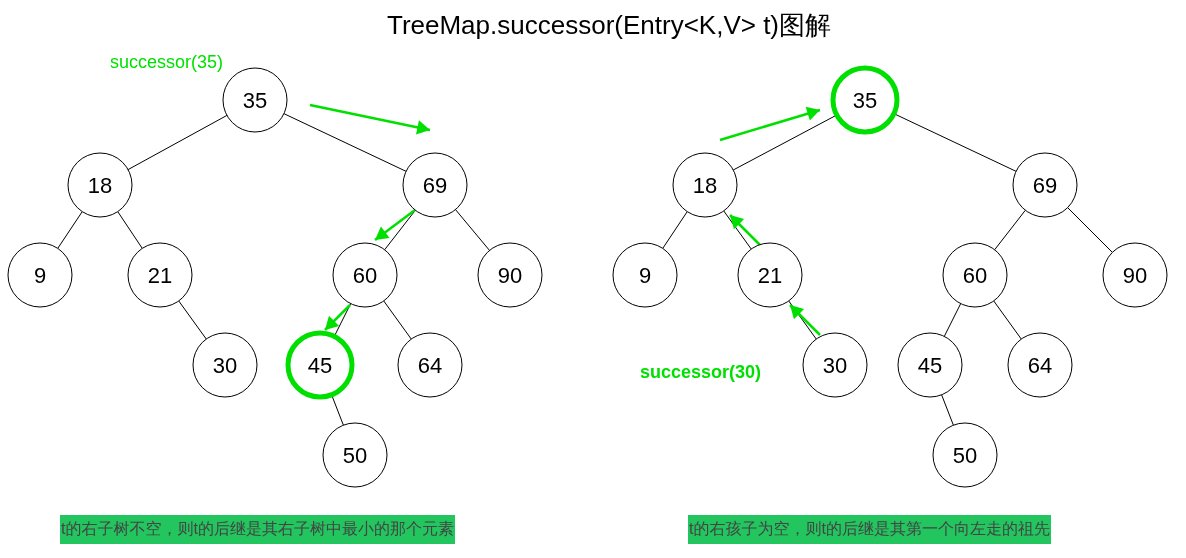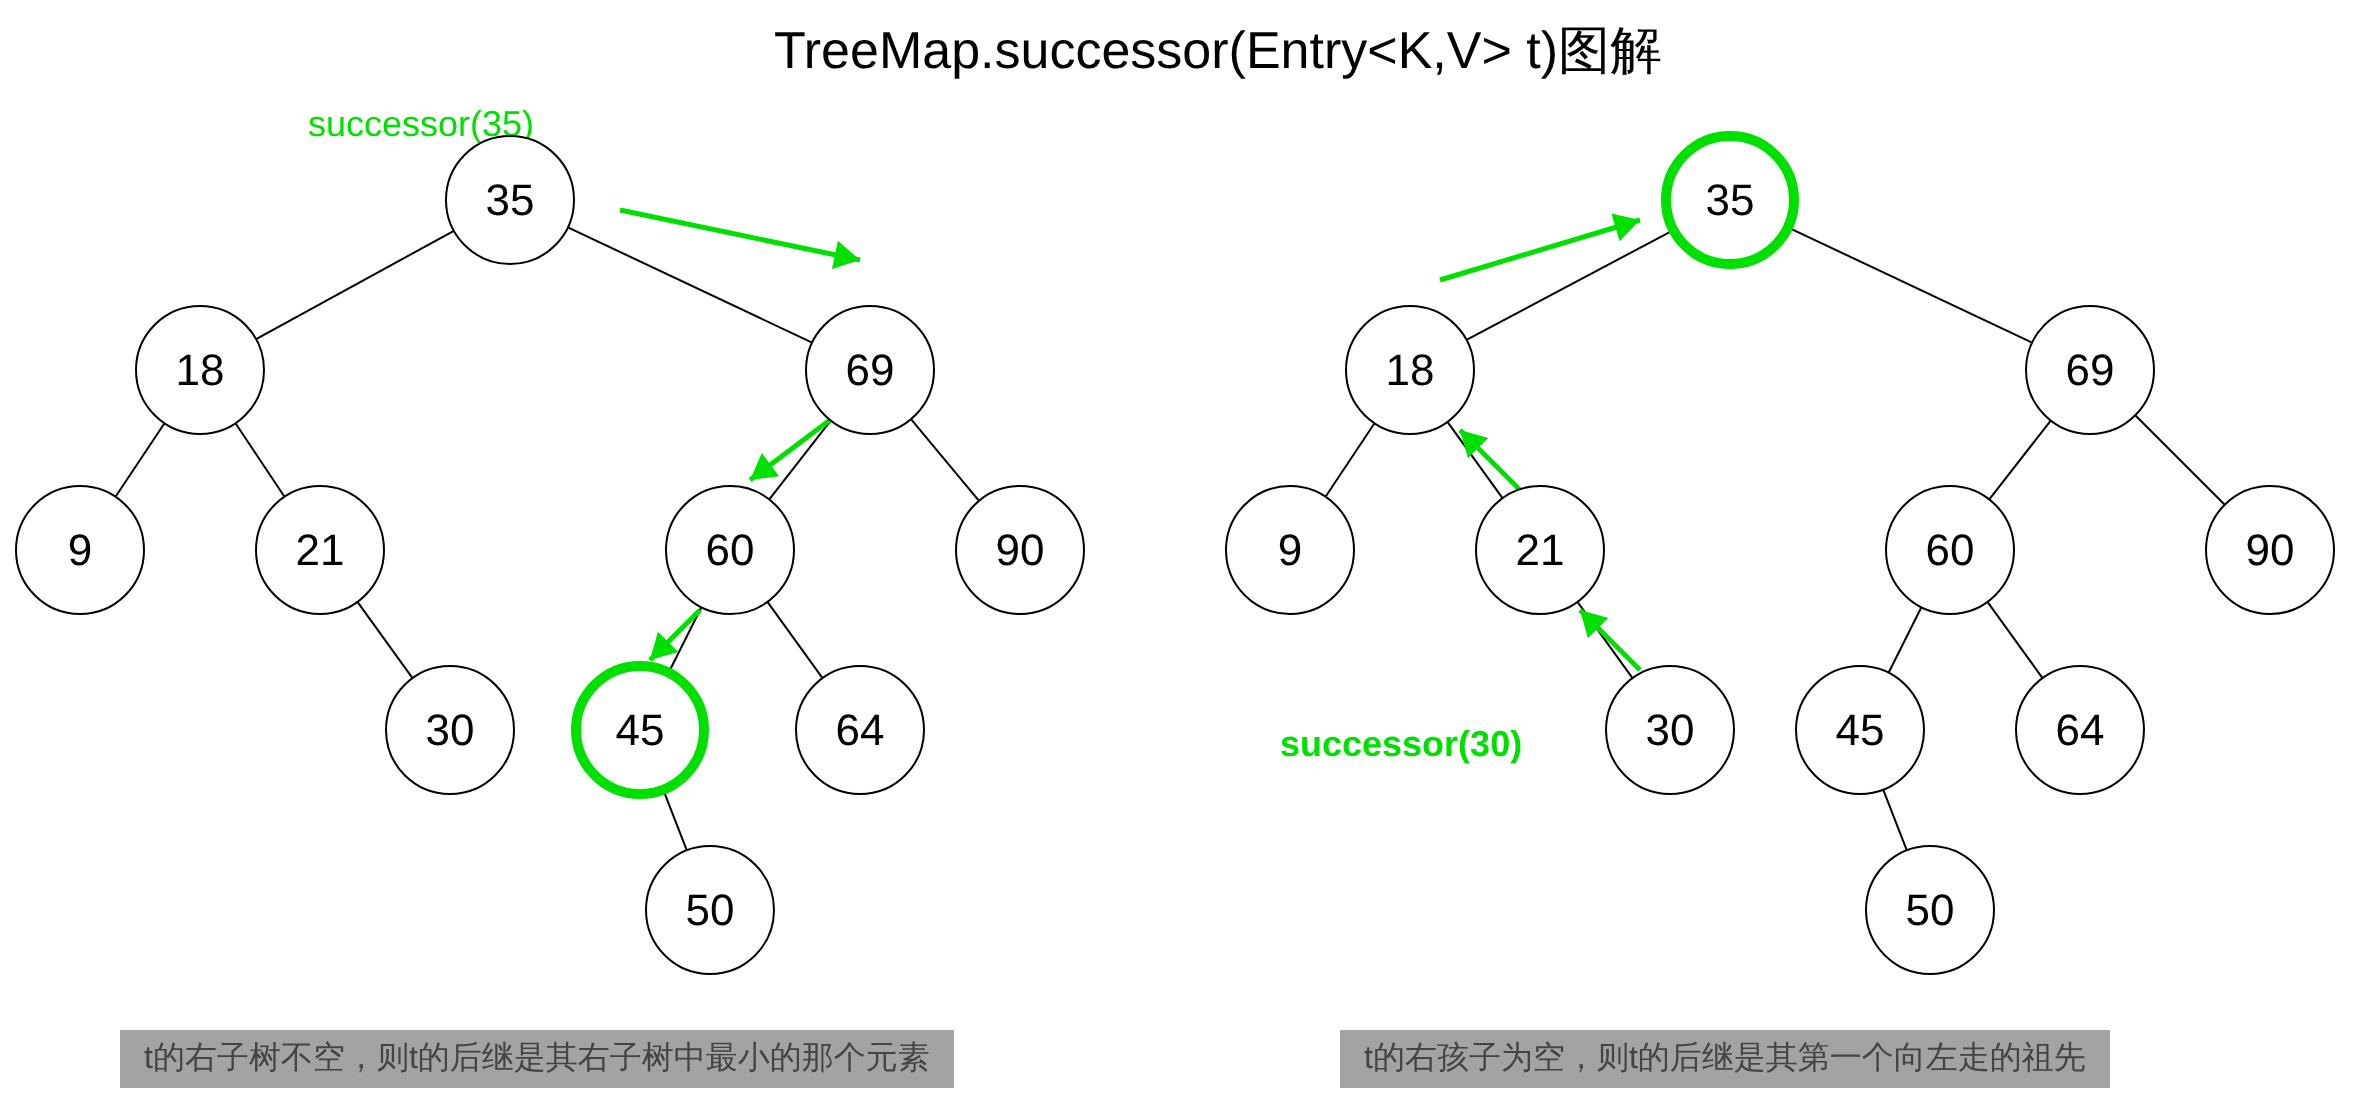--- a/index.html
+++ b/index.html
@@ -17,22 +17,22 @@
     width: 1186px;
     text-align: center;
     font-size: 26px;
     color: #000;
     margin-left: 16px;
   }
   .caption {
     position: absolute;
     font-size: 16px;
     color: #444;
-    background: #a3a3a3;
-    padding: 4px 12px;
+    background: #22c55e;
+    padding: 4px 1px;
   }
   .label {
     position: absolute;
     font-size: 18px;
     color: #00e000;
   }
   .watermark {
     position: absolute;
     right: 12px;
     bottom: 10px;
@@ -73,25 +73,25 @@
     text-anchor: middle;
     dominant-baseline: central;
     fill: #000;
   }
 </style>
 </head>
 <body>
 
 <div class="title">TreeMap.successor(Entry&lt;K,V&gt; t)图解</div>
 
-<div class="label" style="left:110px; top:52px;margin-left:44px;">successor(35)</div>
+<div class="label" style="left:110px; top:52px;">successor(35)</div>
 <div class="label" style="left:640px; top:362px;font-weight:bold;">successor(30)</div>
 
 <div class="caption" style="left:60px; top:515px;">t的右子树不空，则t的后继是其右子树中最小的那个元素</div>
-<div class="caption" style="left:670px; top:515px;">t的右孩子为空，则t的后继是其第一个向左走的祖先</div>
+<div class="caption" style="left:688px; top:515px;">t的右孩子为空，则t的后继是其第一个向左走的祖先</div>
 
 <div class="watermark"></div>
 
 <svg width="1186" height="558">
   <g id="left-tree">
       <line x1="226.9420029225178" y1="115.38664355861927" x2="128.0579970774822" y2="169.61335644138072" class="edge"></line>
       <line x1="283.9359566958717" y1="113.66420177305054" x2="406.0640433041283" y2="171.33579822694946" class="edge"></line>
       <line x1="82.24959372079266" y1="211.625609418811" x2="57.75040627920733" y2="248.374390581189" class="edge"></line>
       <line x1="117.75040627920734" y1="211.625609418811" x2="142.24959372079266" y2="248.374390581189" class="edge"></line>
       <line x1="178.73569772301948" y1="300.9417353087962" x2="206.26430227698052" y2="339.0582646912038" class="edge"></line>

